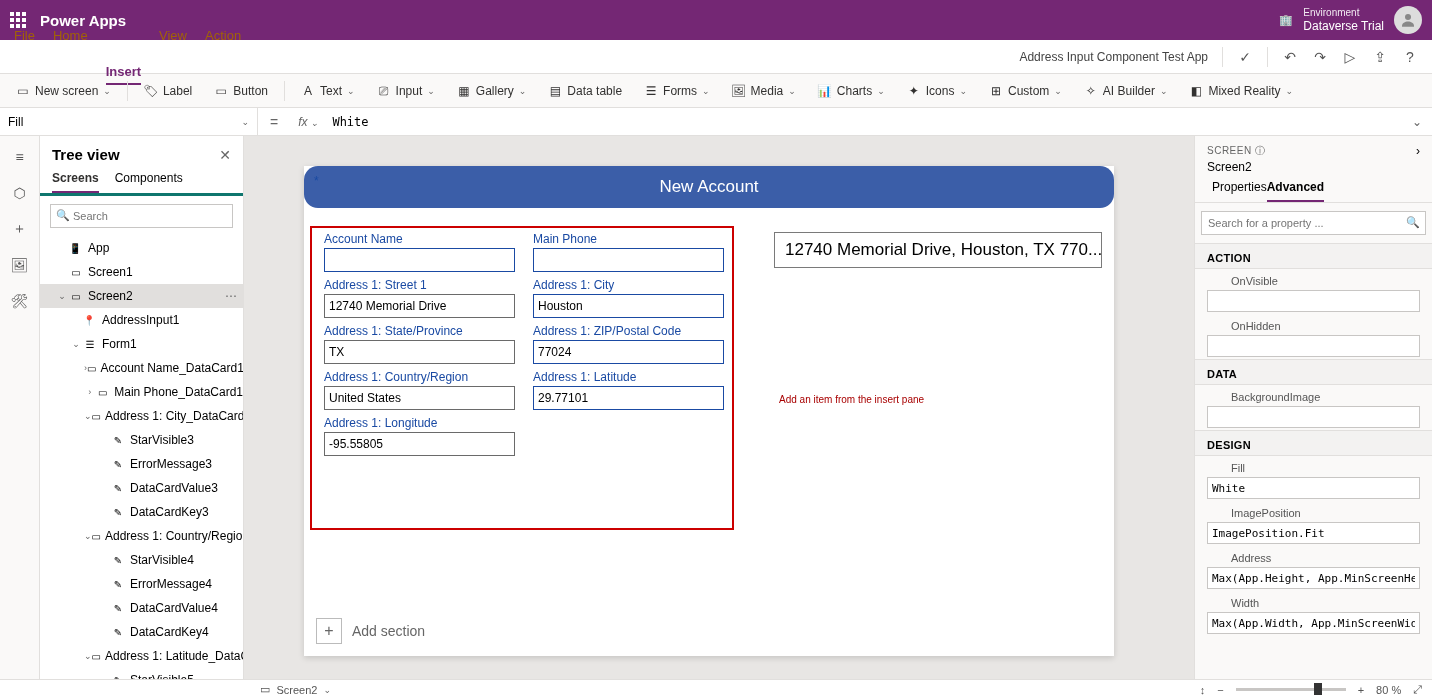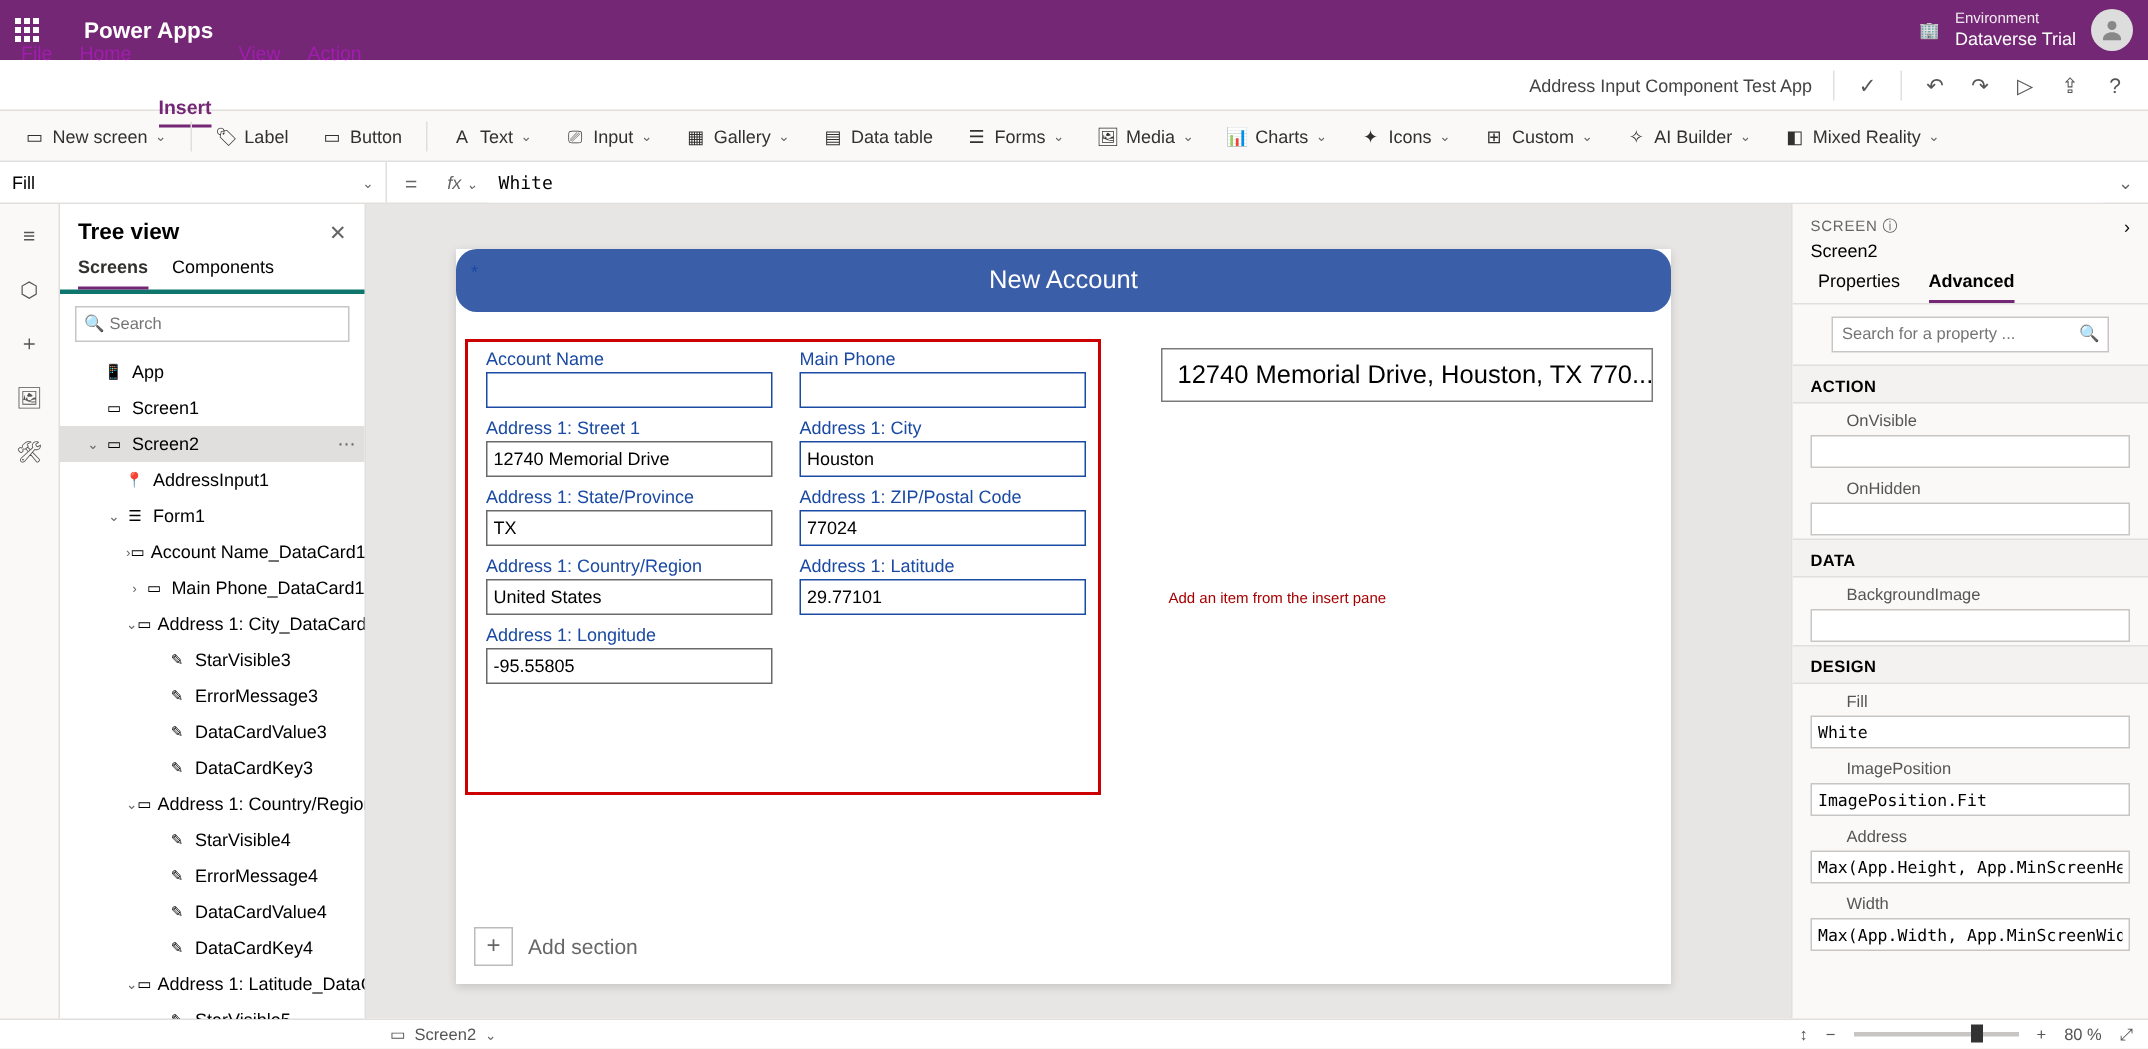--- a/index.html
+++ b/index.html
@@ -1,33 +1,33 @@
 <!DOCTYPE html>
 <html><head>
 <meta charset="utf-8">
 <style>
 * { box-sizing: border-box; margin: 0; padding: 0; font-family: "Segoe UI", Arial, sans-serif; }
 body { background: #f3f2f1; width: 1432px; height: 699px; overflow: hidden; font-size: 12px; }
 
 
 .app-header { background: #742774; height: 40px; display: flex; align-items: center; color: white; padding: 0 10px; justify-content: space-between; }
-.app-header-left { display: flex; align-items: center; gap: 30px; }
+.app-header-left { display: flex; align-items: center; gap: 14px; }
 .waffle { width: 16px; height: 16px; display: grid; grid-template-columns: repeat(3,4px); grid-template-rows: repeat(3,4px); gap: 2px; }
 .waffle span { background: white; }
 .app-title { font-size: 15px; font-weight: 600; }
 .app-header-right { display: flex; align-items: center; gap: 10px; font-size: 11px; }
 .env-block { text-align: left; line-height: 1.2; }
 .env-label { font-size: 10px; opacity: .9; }
 .env-name { font-size: 12px; }
 .avatar { width: 28px; height: 28px; border-radius: 50%; background: #ddd; display: flex; align-items: center; justify-content: center; }
 
 
 .menubar { background: #fff; height: 34px; display: flex; align-items: center; justify-content: space-between; padding: 0 14px; border-bottom: 1px solid #e1dfdd; }
 .menubar-left { display: flex; gap: 18px; }
-.menu-item { font-size: 13px; color: #a21caf; cursor: pointer; padding-bottom: 4px; }
+.menu-item { font-size: 13px; color: #a16207; cursor: pointer; padding-bottom: 4px; }
 .menu-item.active { color: #742774; border-bottom: 2px solid #742774; font-weight: 600; margin-top: 36px; }
 .menubar-right { display: flex; align-items: center; gap: 14px; color: #555; }
 .app-name { font-size: 12px; color: #444; }
 .mb-icons { display: flex; gap: 14px; align-items: center; }
 .mb-icon { width: 16px; height: 16px; display:flex; align-items:center; justify-content:center; font-size:14px; color:#555; }
 
 
 .ribbon { background: #faf9f8; height: 34px; display: flex; align-items: center; padding: 0 10px; gap: 10px; border-bottom: 1px solid #e1dfdd; font-size: 12px; color: #323130; }
 .ribbon-item { display: flex; align-items: center; gap: 5px; padding: 0 6px; cursor: pointer; white-space: nowrap; }
 .ribbon-sep { width: 1px; height: 20px; background: #e1dfdd; }
@@ -81,24 +81,24 @@
 .hint { position: absolute; top: 228px; left: 475px; font-size: 10px; color: #a80000; }
 .address-display { position: absolute; top: 66px; left: 470px; width: 328px; height: 36px; border: 1px solid #7a7a7a; display: flex; align-items: center; padding: 0 10px; font-size: 17px; overflow: hidden; white-space: nowrap; }
 .add-section { position: absolute; bottom: 12px; left: 12px; display: flex; align-items: center; gap: 10px; color: #666; font-size: 14px; }
 .add-box { width: 26px; height: 26px; border: 1px solid #bbb; display: flex; align-items: center; justify-content: center; font-size: 16px; }
 
 
 .props { width: 238px; background: #faf9f8; border-left: 1px solid #e1dfdd; display: flex; flex-direction: column; overflow-y: auto; }
 .props-header { padding: 8px 12px 2px; display:flex; justify-content:space-between; align-items:center; }
 .props-label { font-size: 10px; color: #666; letter-spacing: .5px; }
 .props-target { font-size: 12px; padding: 0 12px 6px; }
-.props-tabs { display: flex; gap: 19px; padding: 0 17px; border-bottom: 1px solid #e1dfdd; }
+.props-tabs { display: flex; gap: 0; padding: 0 17px; border-bottom: 1px solid #e1dfdd; }
 .props-tab { font-size: 12px; padding-bottom: 6px; cursor: pointer; }
 .props-tab.active { border-bottom: 2px solid #742774; font-weight: 600; }
-.props-search { margin: 8px 26px; position: relative; }
+.props-search { margin: 8px 6px; position: relative; }
 .props-search input { width: 100%; height: 24px; border: 1px solid #c8c6c4; padding: 0 22px 0 6px; font-size: 11px; }
 .props-search .sicon { position: absolute; right: 6px; top: 5px; font-size: 11px; color: #888; }
 .section-h { font-size: 11px; font-weight: 600; padding: 8px 12px 4px; background: #f3f2f1; border-top: 1px solid #e1dfdd; border-bottom: 1px solid #e1dfdd; letter-spacing: .3px; }
 .prop-row { padding: 6px 12px 2px; }
 .prop-name { font-size: 11px; color: #555; margin-bottom: 3px; margin-left: 24px; }
 .prop-input { width: 100%; height: 22px; border: 1px solid #c8c6c4; background: #fff; font-family: Consolas, monospace; font-size: 11px; padding: 0 4px; }
 
 
 .bottombar { height: 20px; background: #fff; border-top: 1px solid #e1dfdd; display: flex; align-items: center; padding: 0 10px; font-size: 11px; color: #555; justify-content: space-between; position: absolute; bottom: 0; left: 0; right: 0; }
 .bb-left { display: flex; align-items: center; gap: 6px; margin-left: 250px;}

